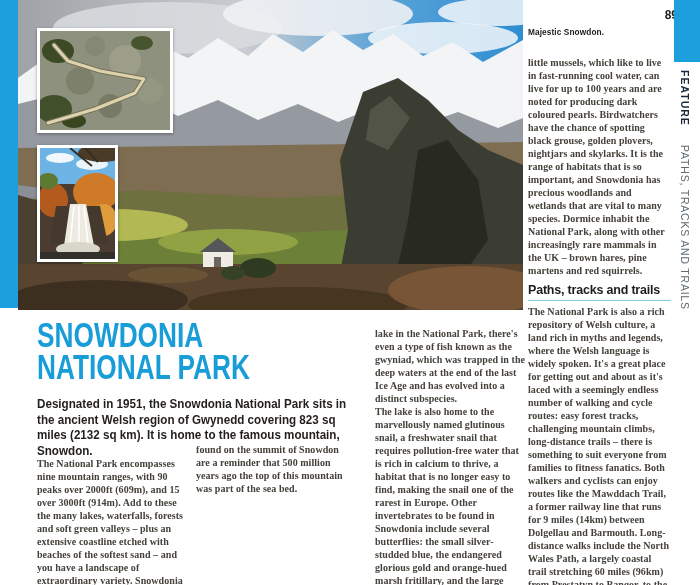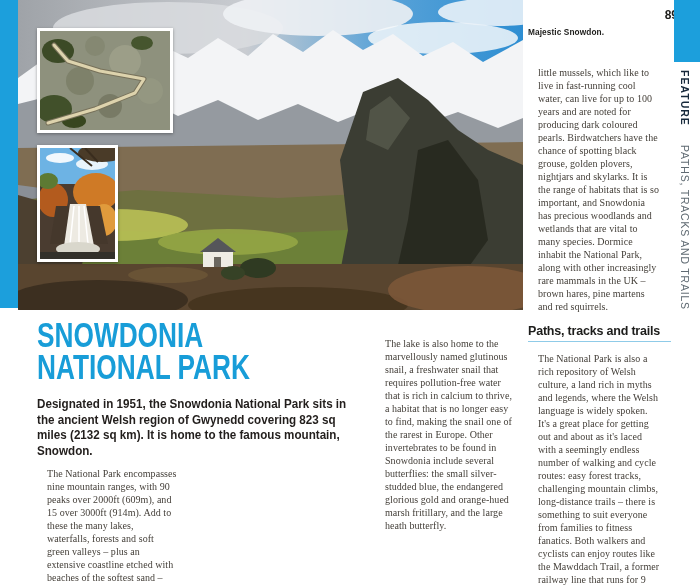--- a/index.html
+++ b/index.html
@@ -30,21 +30,21 @@
   
   .title{position:absolute;left:37px;top:319px;
     font-family:"Liberation Sans",sans-serif;font-weight:bold;font-size:35px;line-height:32px;
     color:#189dd8;transform:scaleX(0.75);transform-origin:0 0;letter-spacing:0;white-space:nowrap;}
   .standfirst{position:absolute;left:37px;top:397px;width:330px;
     font-family:"Liberation Sans",sans-serif;font-weight:bold;font-size:12px;line-height:15.5px;
     color:#221e1c;transform:scaleX(0.97);transform-origin:0 0;}
 
   
   .col{position:absolute;font-size:10px;line-height:13px;color:#45403a;letter-spacing:0.05px;}
-  .col p{margin:10px;}
+  .col p{margin:0;font-weight:bold;}
   .col p.indent{text-indent:11px;}
   .col1{left:37px;top:457px;width:150px;}
   .col2{left:196px;top:443px;width:152px;}
   .col3{left:375px;top:327px;width:150px;}
   .col4{left:528px;top:56px;width:143px;}
   .subhead{font-family:"Liberation Sans",sans-serif;font-weight:bold;font-size:12.5px;
     color:#1d1d1b;letter-spacing:-0.2px;border-bottom:1.5px solid #8fcbe8;
     padding:2px 0 3px 0;margin:5px 0 4px 0;}
 </style>
 </head>
@@ -150,23 +150,25 @@
   <div>SNOWDONIA</div>
   <div>NATIONAL PARK</div>
 </div>
 <div class="standfirst">Designated in 1951, the Snowdonia National Park sits in the ancient Welsh region of Gwynedd covering 823 sq miles (2132 sq km). It is home to the famous mountain, Snowdon.</div>
 
 <div class="col col1">
   <p>The National Park encompasses nine mountain ranges, with 90 peaks over 2000ft (609m), and 15 over 3000ft (914m). Add to these the many lakes, waterfalls, forests and soft green valleys – plus an extensive coastline etched with beaches of the softest sand – and you have a landscape of extraordinary variety. Snowdonia also has a complex geology, and fossil shell fragments</p>
 </div>
 
 <div class="col col2">
+  <p>found on the summit of Snowdon are a reminder that 500 million years ago the top of this mountain was part of the sea bed.</p>
 </div>
 
 <div class="col col3">
+  <p>lake in the National Park, there's even a type of fish known as the gwyniad, which was trapped in the deep waters at the end of the last Ice Age and has evolved into a distinct subspecies.</p>
   <p>The lake is also home to the marvellously named glutinous snail, a freshwater snail that requires pollution-free water that is rich in calcium to thrive, a habitat that is no longer easy to find, making the snail one of the rarest in Europe. Other invertebrates to be found in Snowdonia include several butterflies: the small silver-studded blue, the endangered glorious gold and orange-hued marsh fritillary, and the large heath butterfly.</p>
 
 </div>
 
 <div class="col col4">
   <p>little mussels, which like to live in fast-running cool water, can live for up to 100 years and are noted for producing dark coloured pearls. Birdwatchers have the chance of spotting black grouse, golden plovers, nightjars and skylarks. It is the range of habitats that is so important, and Snowdonia has precious woodlands and wetlands that are vital to many species. Dormice inhabit the National Park, along with other increasingly rare mammals in the UK – brown hares, pine martens and red squirrels.</p>
   <div class="subhead">Paths, tracks and trails</div>
   <p>The National Park is also a rich repository of Welsh culture, a land rich in myths and legends, where the Welsh language is widely spoken. It's a great place for getting out and about as it's laced with a seemingly endless number of walking and cycle routes: easy forest tracks, challenging mountain climbs, long-distance trails – there is something to suit everyone from families to fitness fanatics. Both walkers and cyclists can enjoy routes like the Mawddach Trail, a former railway line that runs for 9 miles (14km) between Dolgellau and Barmouth. Long-distance walks include the North Wales Path, a largely coastal trail stretching 60 miles (96km) from Prestatyn to Bangor, to the extremely challenging Cambrian Way (www.cambrianway.org.uk), which runs from Cardiff on the south coast, up through Snowdonia, over Snowdon and on to Conwy on the north coast. It's a lung-stretching 298 miles (479km) and not for the faint-hearted.</p>
 
 </div>

